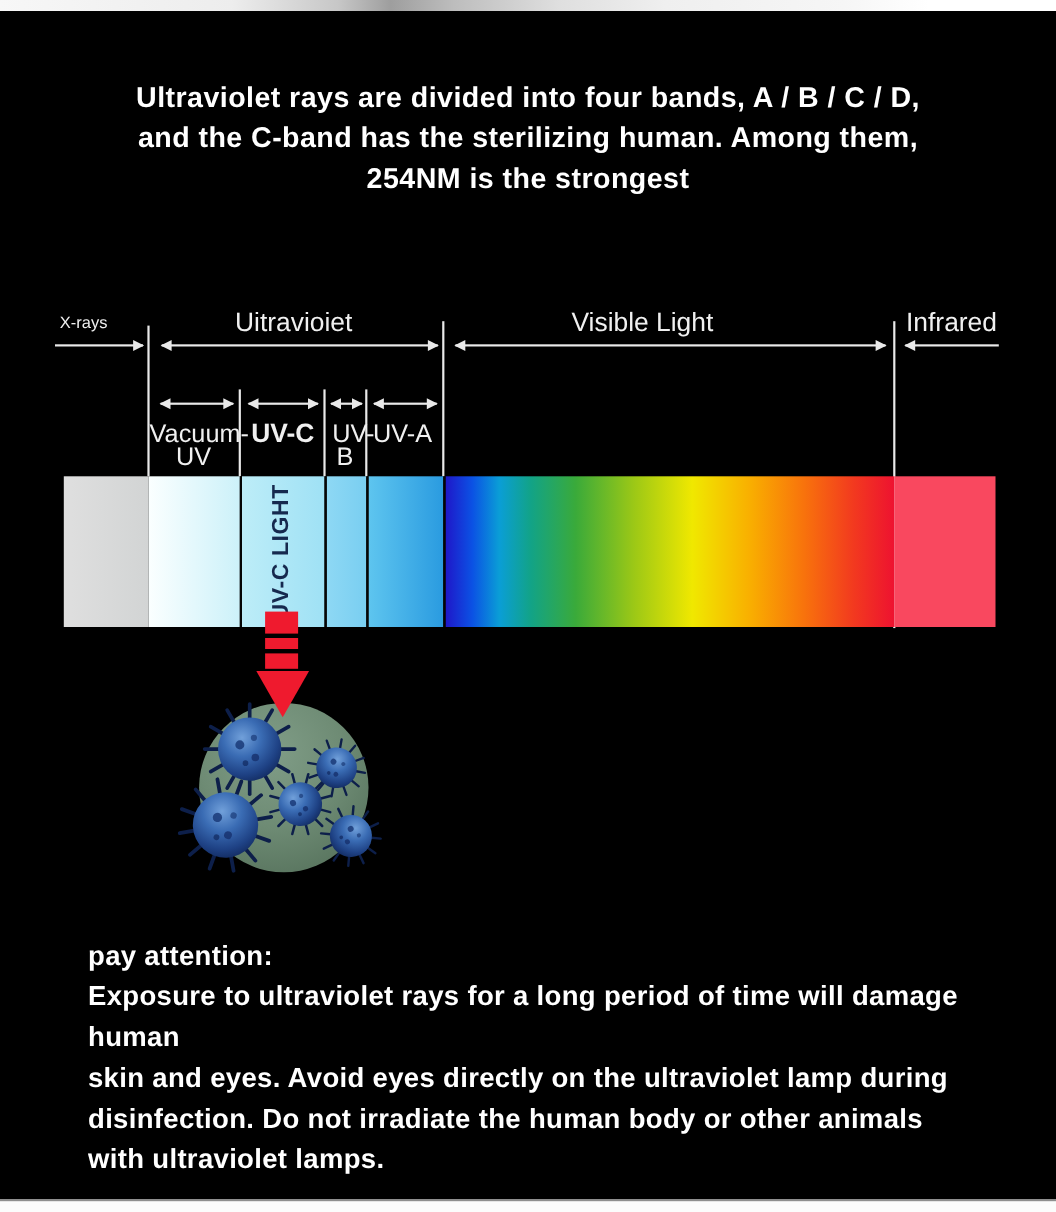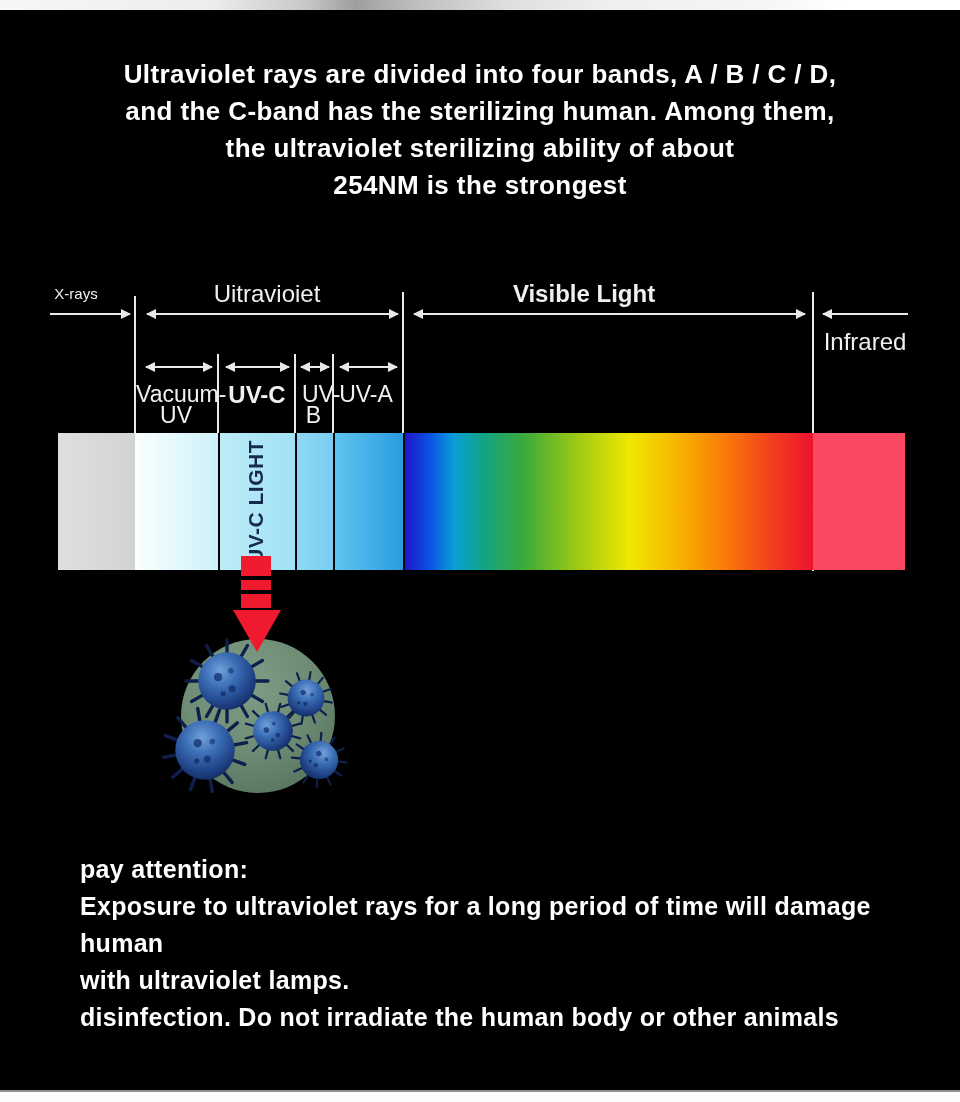--- a/index.html
+++ b/index.html
@@ -8,30 +8,30 @@
         font-family:"Liberation Sans","DejaVu Sans",sans-serif;}
 
   
   .strip-top{position:absolute;left:0;top:0;width:960px;height:10px;
       background:linear-gradient(to right,#f7f7f7 0%,#ededed 22%,#c7c7c7 32%,#9e9e9e 37%,
                  #bdbdbd 43%,#dfdfdf 53%,#efefef 63%,#f6f6f6 80%,#ffffff 88%);}
   .strip-bottom{position:absolute;left:0;top:1090px;width:960px;height:12px;
       box-sizing:border-box;border-top:2px solid #8f8f8f;background:#fcfcfc;}
 
   
-  .headline{position:absolute;left:0;top:56px;width:960px;text-align:center;
+  .headline{position:absolute;left:0;top:70px;width:960px;text-align:center;
       color:var(--c-heading-text);font-weight:bold;font-size:26px;line-height:37px;letter-spacing:.4px;}
 
   
   .dlabel{position:absolute;top:283px;color:var(--c-label-text);font-size:24px;
       line-height:22px;white-space:nowrap;text-align:center;}
   #lbl-xrays{left:36px;width:80px;font-size:15px;}
   #lbl-uv{left:147px;width:240px;}
-  #lbl-visible{left:460px;width:248px;font-weight:bold;}
-  #lbl-ir{left:820px;width:90px;margin-top:48px;}
+  #lbl-visible{left:460px;width:248px;}
+  #lbl-ir{left:820px;width:90px;}
 
   
   .hline{position:absolute;height:2px;background:var(--c-line);}
   .ah-l::before{content:"";position:absolute;left:-1px;top:-4px;width:0;height:0;
       border-right:10px solid var(--c-line);border-top:5px solid transparent;border-bottom:5px solid transparent;}
   .ah-r::after{content:"";position:absolute;right:-1px;top:-4px;width:0;height:0;
       border-left:10px solid var(--c-line);border-top:5px solid transparent;border-bottom:5px solid transparent;}
   #ar-xrays{left:50px;top:313px;width:80px;}
   #ar-uv{left:147px;top:313px;width:251px;}
   #ar-vis{left:414px;top:313px;width:391px;}
@@ -92,21 +92,20 @@
 </head>
 <body>
 
 <div class="page">
 
   <div class="strip-top"></div>
 
   <div class="headline">
     <div>Ultraviolet rays are divided into four bands, A / B / C / D,</div>
     <div>and the C-band has the sterilizing human. Among them,</div>
-    <div>the ultraviolet sterilizing ability of about</div>
     <div>254NM is the strongest</div>
   </div>
 
   <div class="dlabel" id="lbl-xrays">X-rays</div>
   <div class="dlabel" id="lbl-uv">Uitravioiet</div>
   <div class="dlabel" id="lbl-visible">Visible Light</div>
   <div class="dlabel" id="lbl-ir">Infrared</div>
 
   <div class="hline ah-r" id="ar-xrays"></div>
   <div class="hline ah-l ah-r" id="ar-uv"></div>
@@ -192,19 +191,20 @@
     <use href="#virus" transform="translate(227,681) scale(1.28)"></use>
     <use href="#virus" transform="translate(205,750) scale(1.32) rotate(20)"></use>
     <use href="#virus" transform="translate(273,731) scale(0.88) rotate(-15)"></use>
     <use href="#virus" transform="translate(306,698) scale(0.82) rotate(40)"></use>
     <use href="#virus" transform="translate(319,760) scale(0.85) rotate(65)"></use>
   </svg>
 
   <div id="warning">
     <div>pay attention:</div>
     <div>Exposure to ultraviolet rays for a long period of time will damage human</div>
+    <div>skin and eyes. Avoid eyes directly on the ultraviolet lamp during</div>
+    <div>disinfection. Do not irradiate the human body or other animals</div>
     <div>with ultraviolet lamps.</div>
-    <div>disinfection. Do not irradiate the human body or other animals</div>
   </div>
 
   <div class="strip-bottom"></div>
 
 </div>
 
 </body></html>

